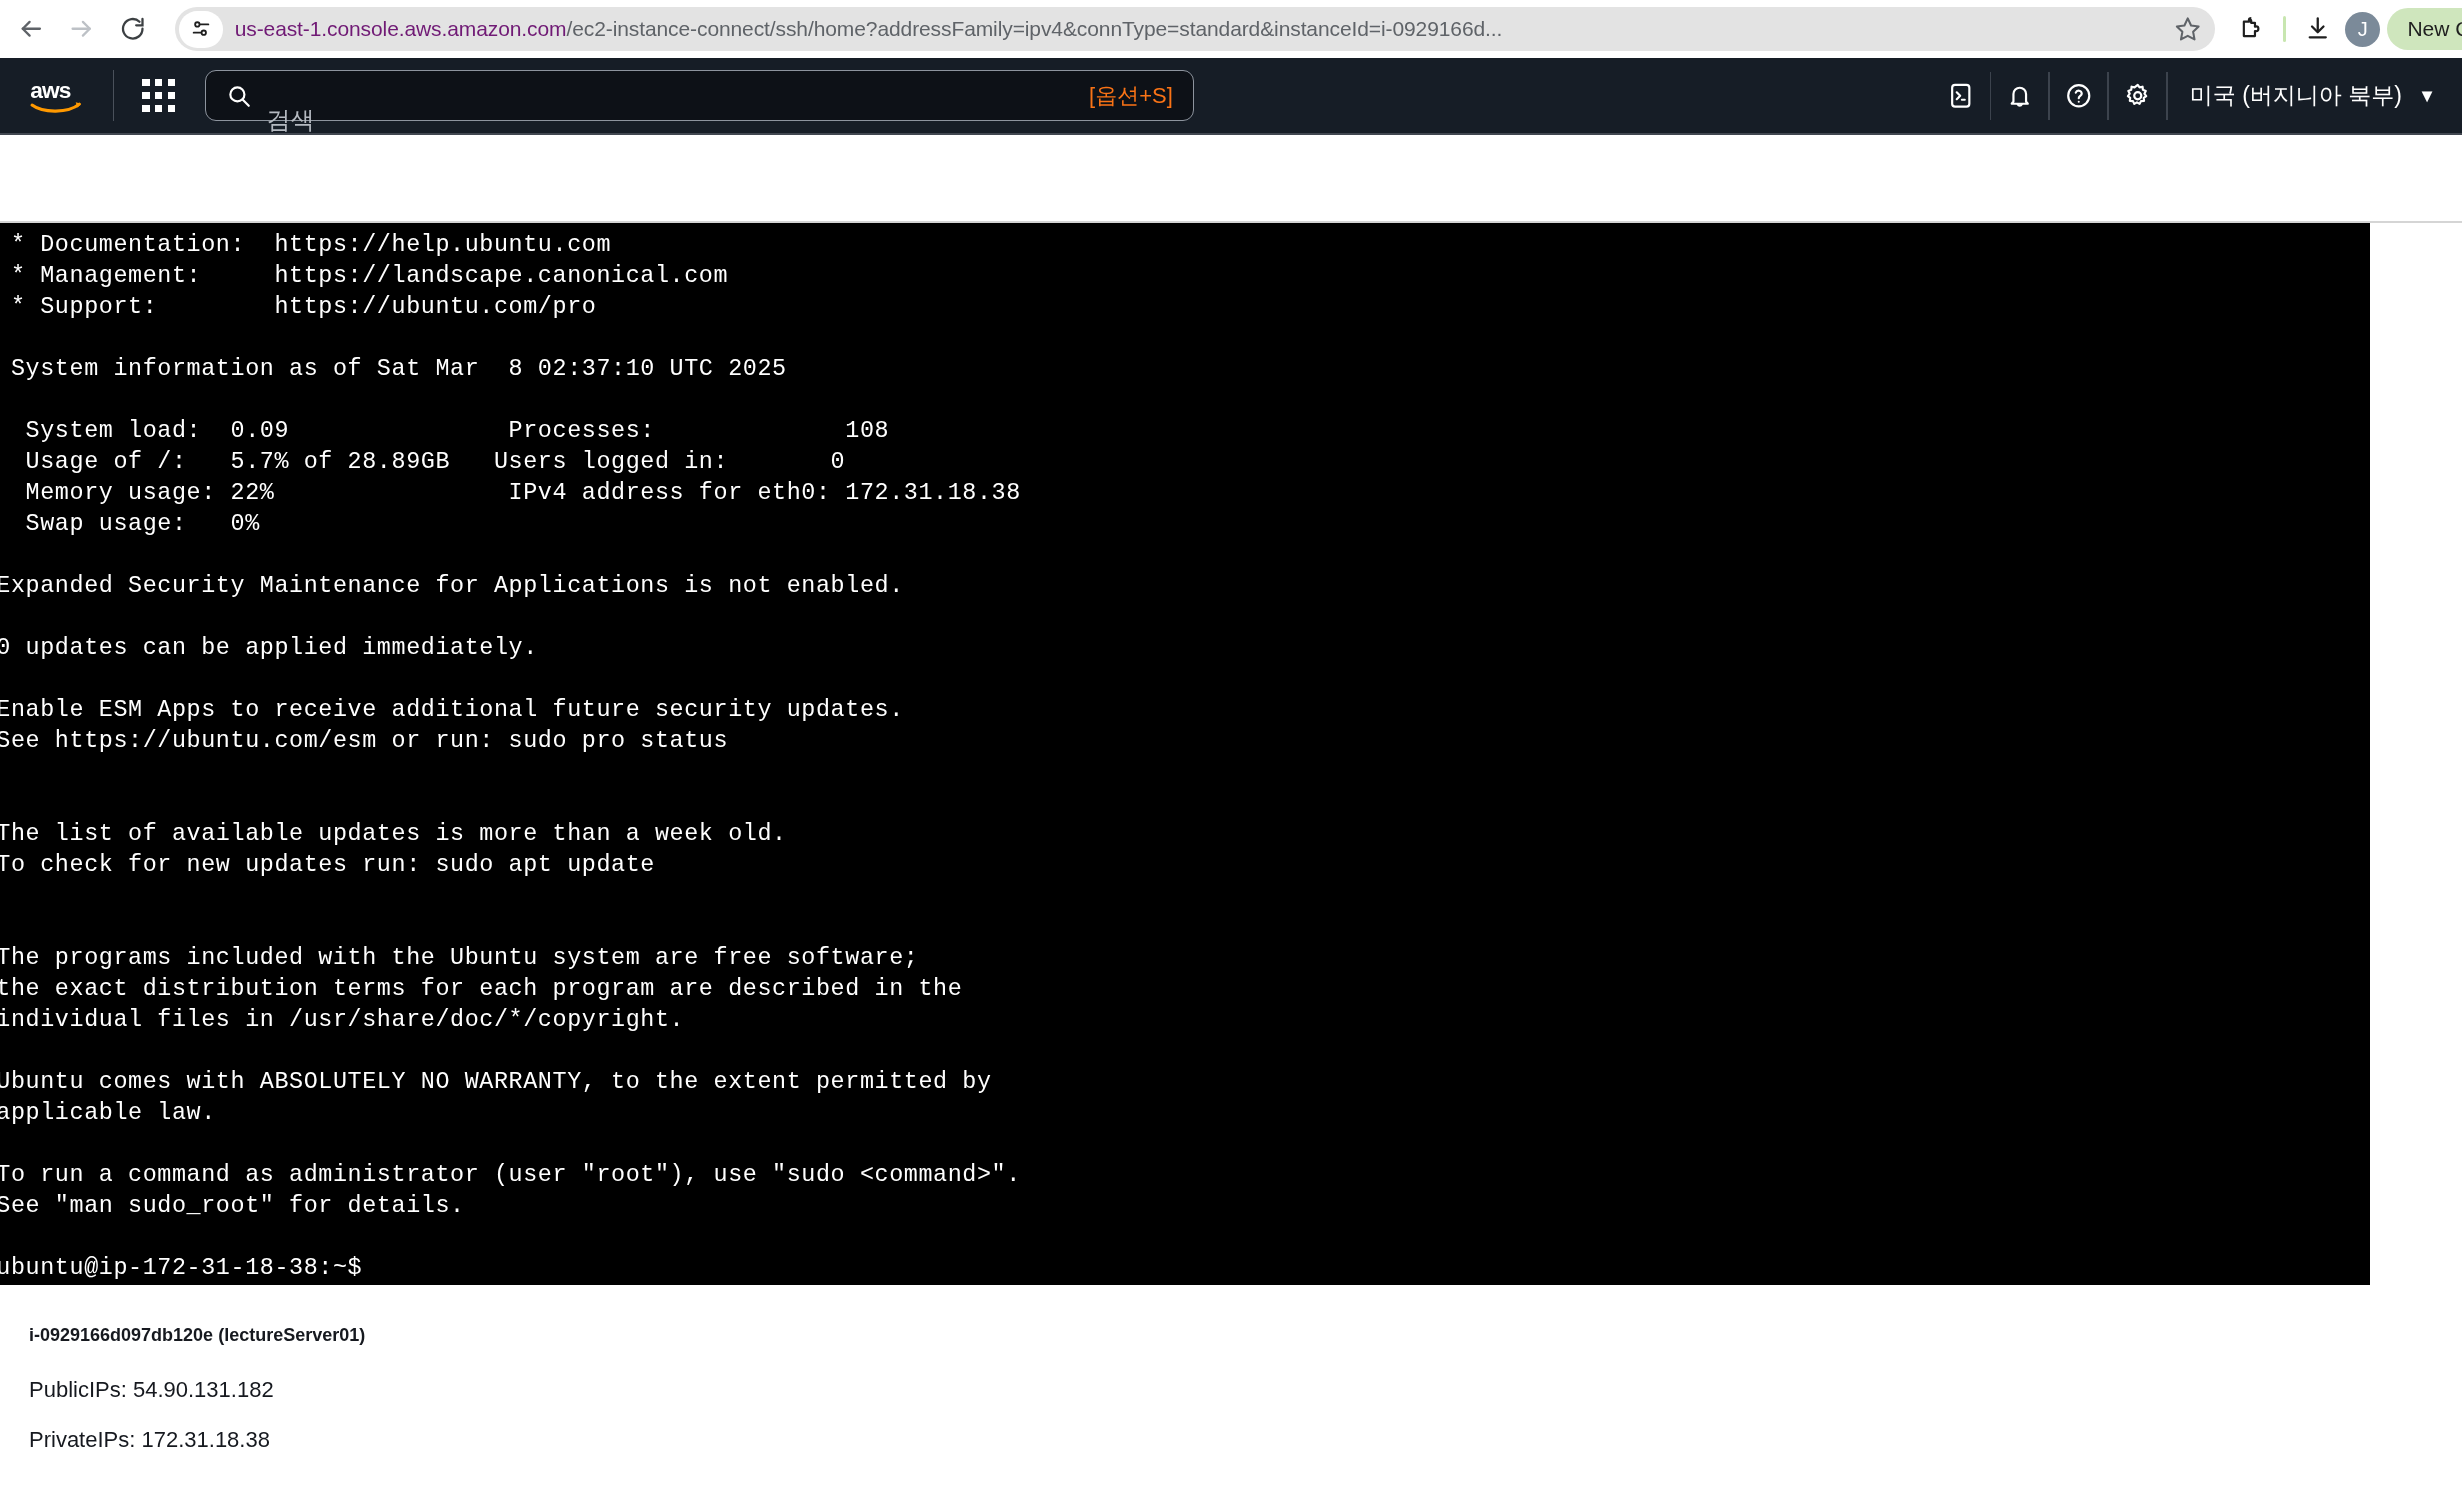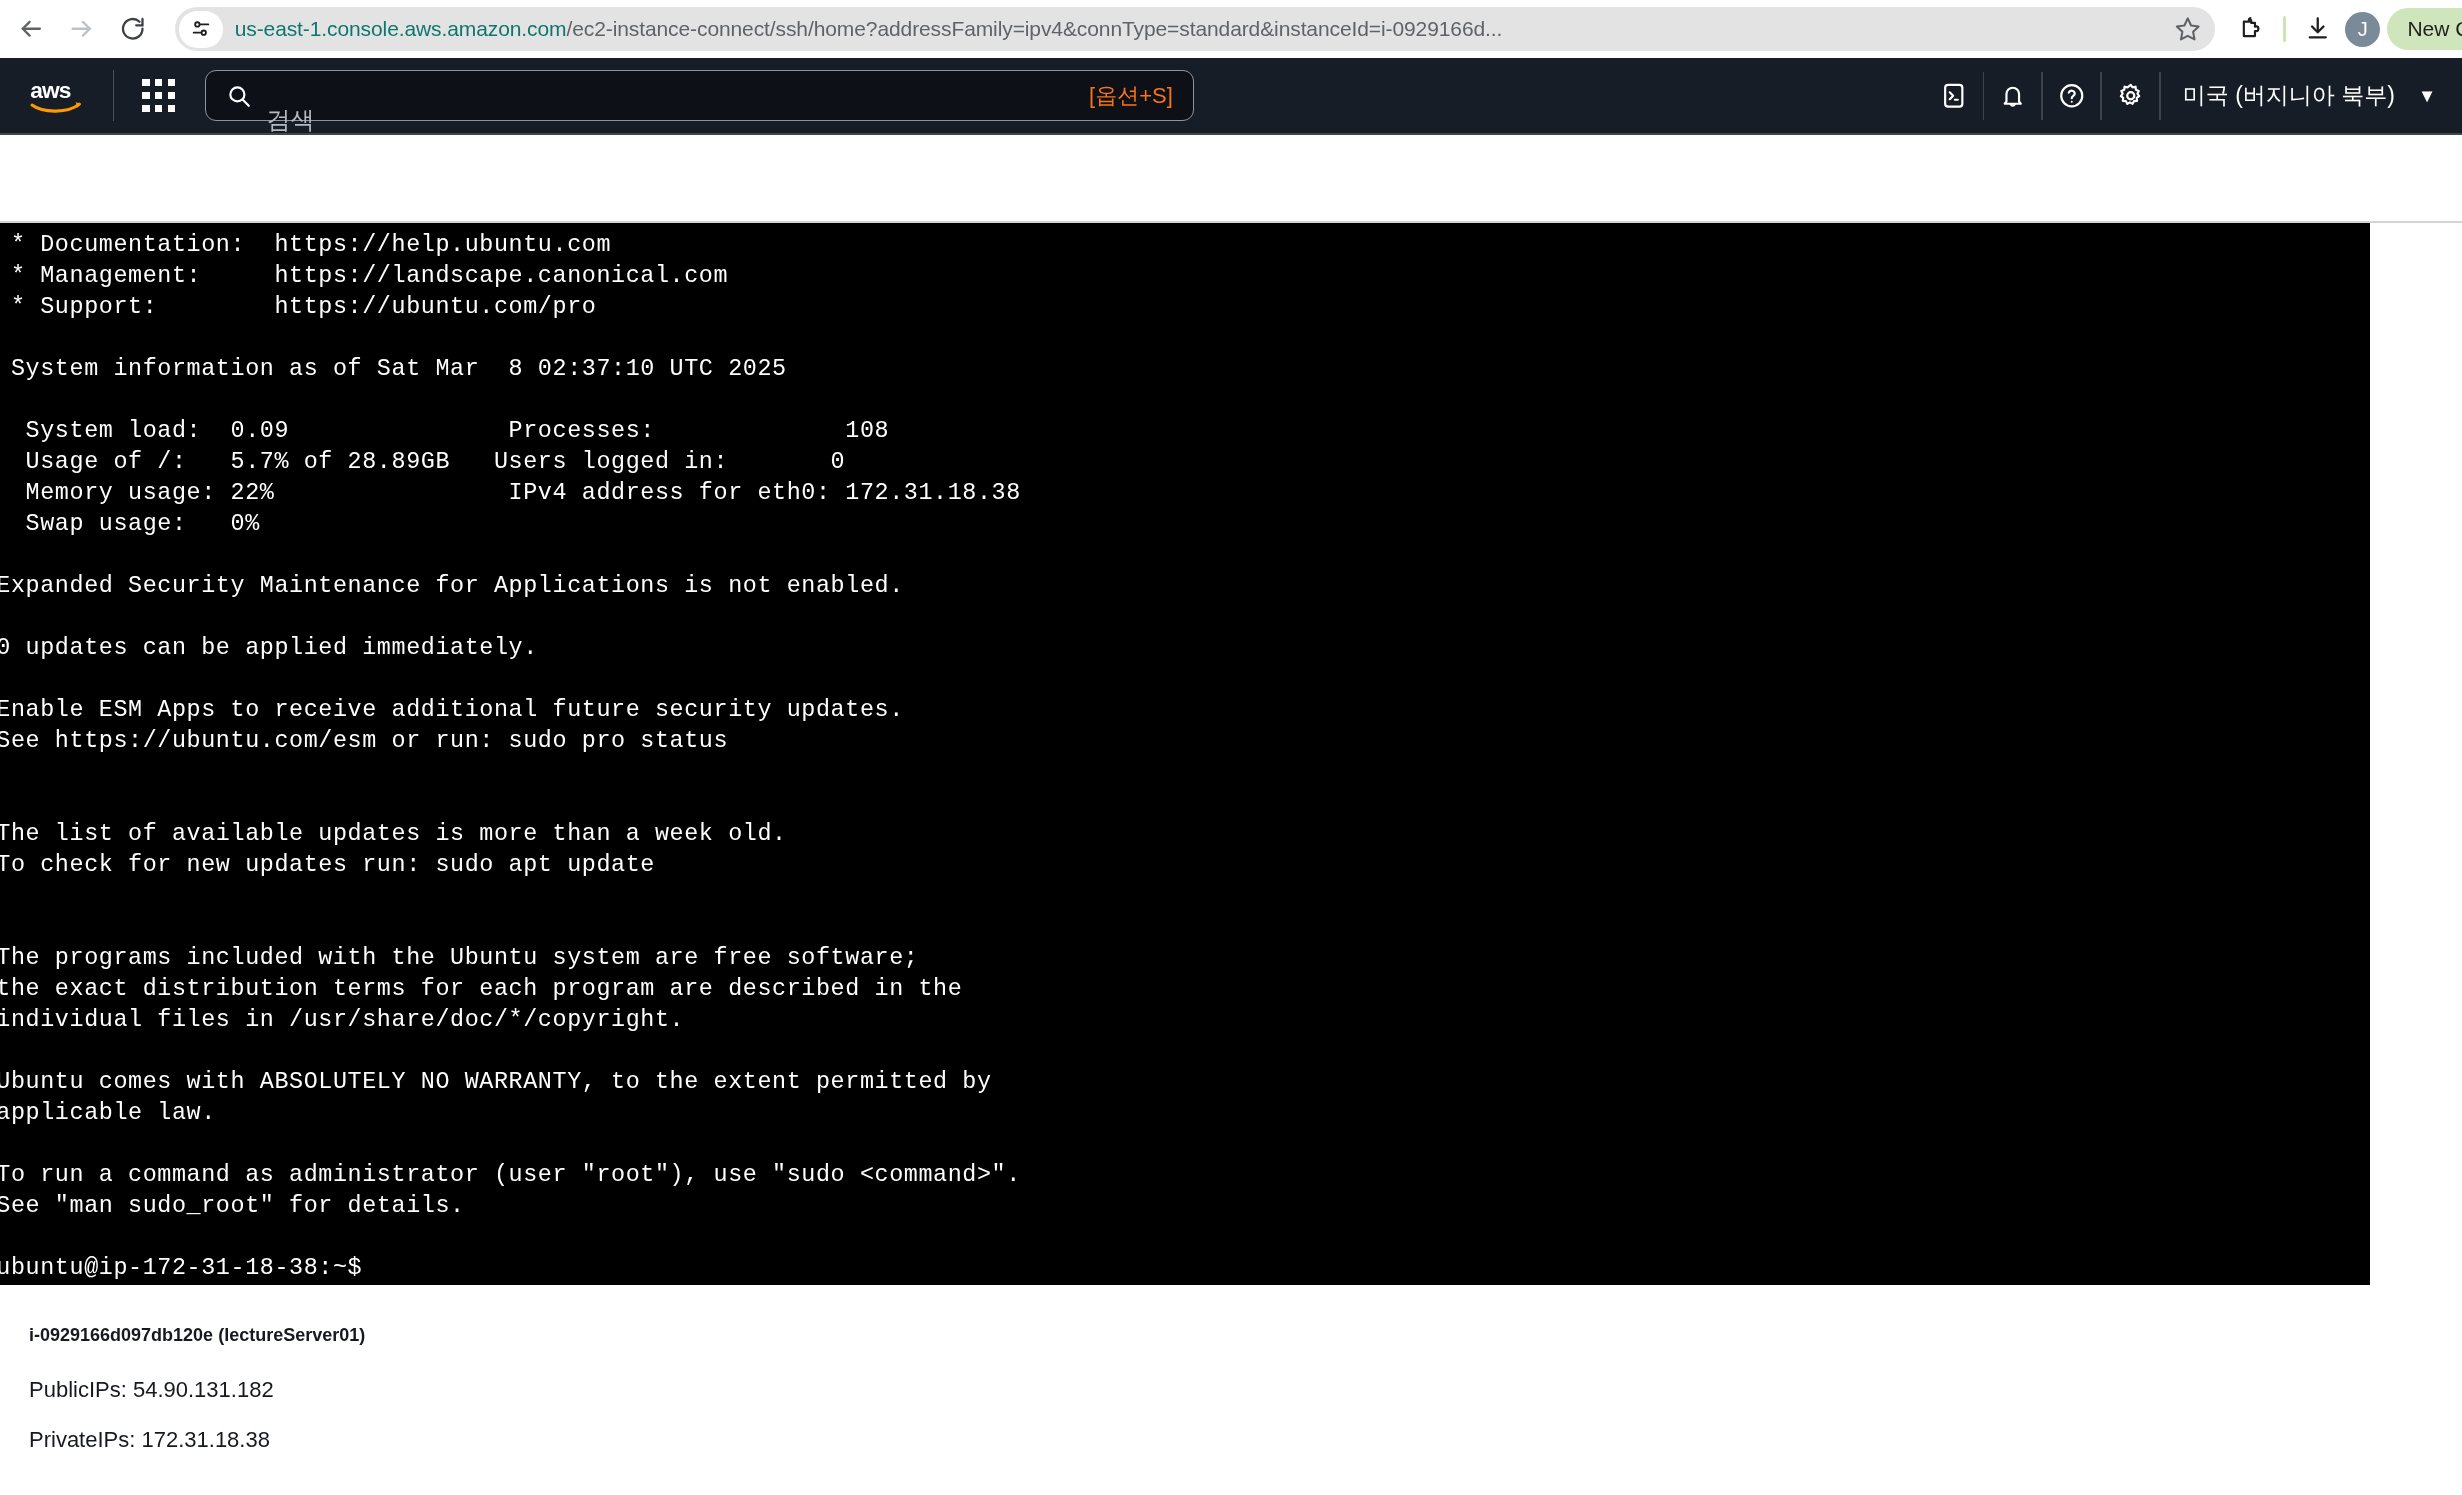--- a/index.html
+++ b/index.html
@@ -47,21 +47,21 @@
   .url-text {
     font-size: 21px;
     color: #5f6368;
     white-space: nowrap;
     overflow: hidden;
     margin-left: 12px;
     flex: 1 1 auto;
     min-width: 0;
     letter-spacing: -0.1px;
   }
-  .url-text .host { color: #0f766e; }
+  .url-text .host { color: #701a75; }
   .star-btn {
     width: 48px; height: 44px;
     display: flex; align-items: center; justify-content: center;
     flex: 0 0 auto;
     margin-right: 3.7px;
   }
   .tool-icon {
     width: 48px; height: 48px;
     display: flex; align-items: center; justify-content: center;
     flex: 0 0 auto;
@@ -134,21 +134,21 @@
   .aws-right {
     margin-left: auto; display: flex; align-items: center; height: 88px;
   }
   .aws-icon-btn {
     width: 57px; height: 88px;
     display: flex; align-items: center; justify-content: center;
     flex: 0 0 auto;
   }
   .aws-vsep { width: 1.8px; height: 48px; background: #3c434d; flex: 0 0 auto; }
   .aws-region {
-    display: flex; align-items: center; gap: 23px;
+    display: flex; align-items: center; gap: 16px;
     color: #ffffff; font-size: 23px; padding: 0 26px 0 22px;
     white-space: nowrap; height: 88px;
   }
 
   
   .content-gap {
     position: absolute; left: 0; top: 149px;
     width: 2462px; height: 74px; background: #ffffff;
     border-bottom: 2.8px solid #d5d5d5;
   }

